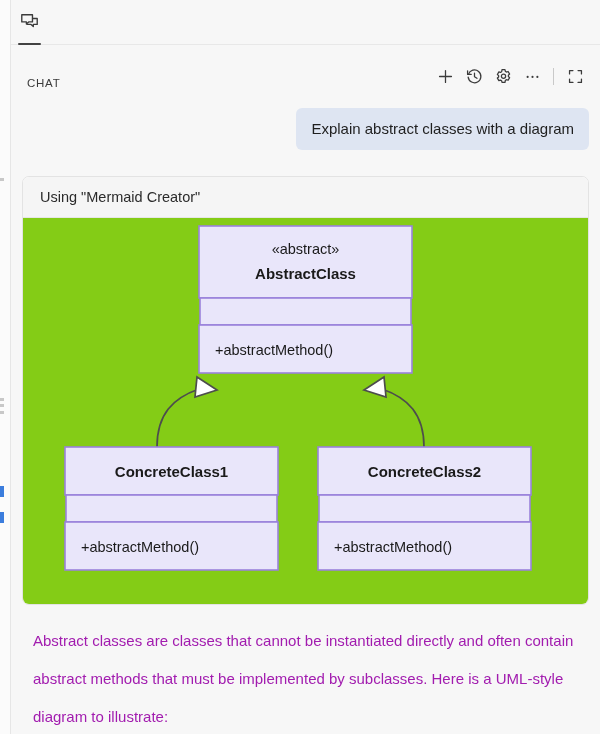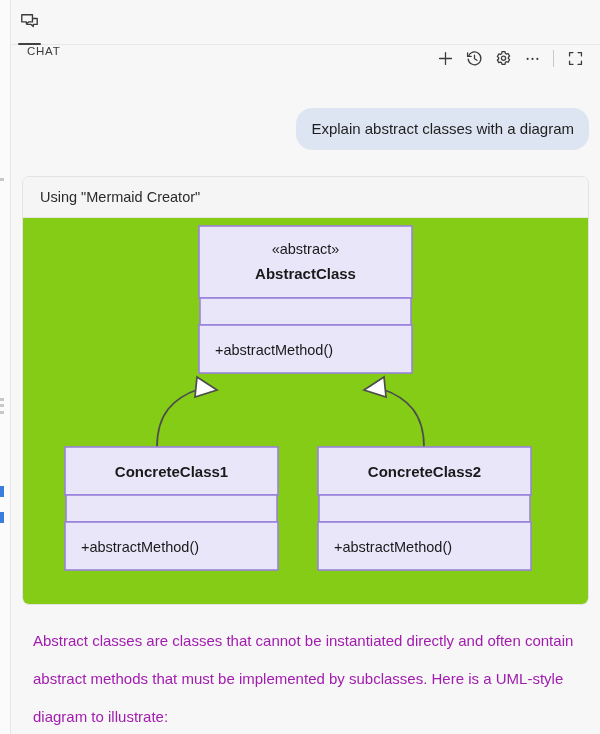--- a/index.html
+++ b/index.html
@@ -71,21 +71,21 @@
     background: #424242;
     border-radius: 1px;
   }
   .tab svg { display: block; }
 
   
   .chat-header {
     height: 44px;
     flex: 0 0 auto;
     display: flex;
-    align-items: flex-start;
+    align-items: flex-end;
     padding: 0 12px 0 16px;
     background: #f7f7f7;
   }
   .chat-title {
     font-size: 11.5px;
     letter-spacing: 0.75px;
     color: #3b3b3b;
     font-weight: 400;
   }
   .header-actions {
@@ -123,21 +123,21 @@
   .user-row {
     display: flex;
     justify-content: flex-end;
     padding-top: 19px;
   }
   .user-bubble {
     background: #dee5f2;
     color: #1f1f1f;
     font-size: 15px;
     line-height: 20px;
-    border-radius: 16px;
+    border-radius: 6px;
     padding: 11px 15px;
     max-width: 420px;
   }
 
   
   .tool-card {
     margin-top: 26px;
     background: #ffffff;
     border: 1px solid #e3e3e3;
     border-radius: 7px;

